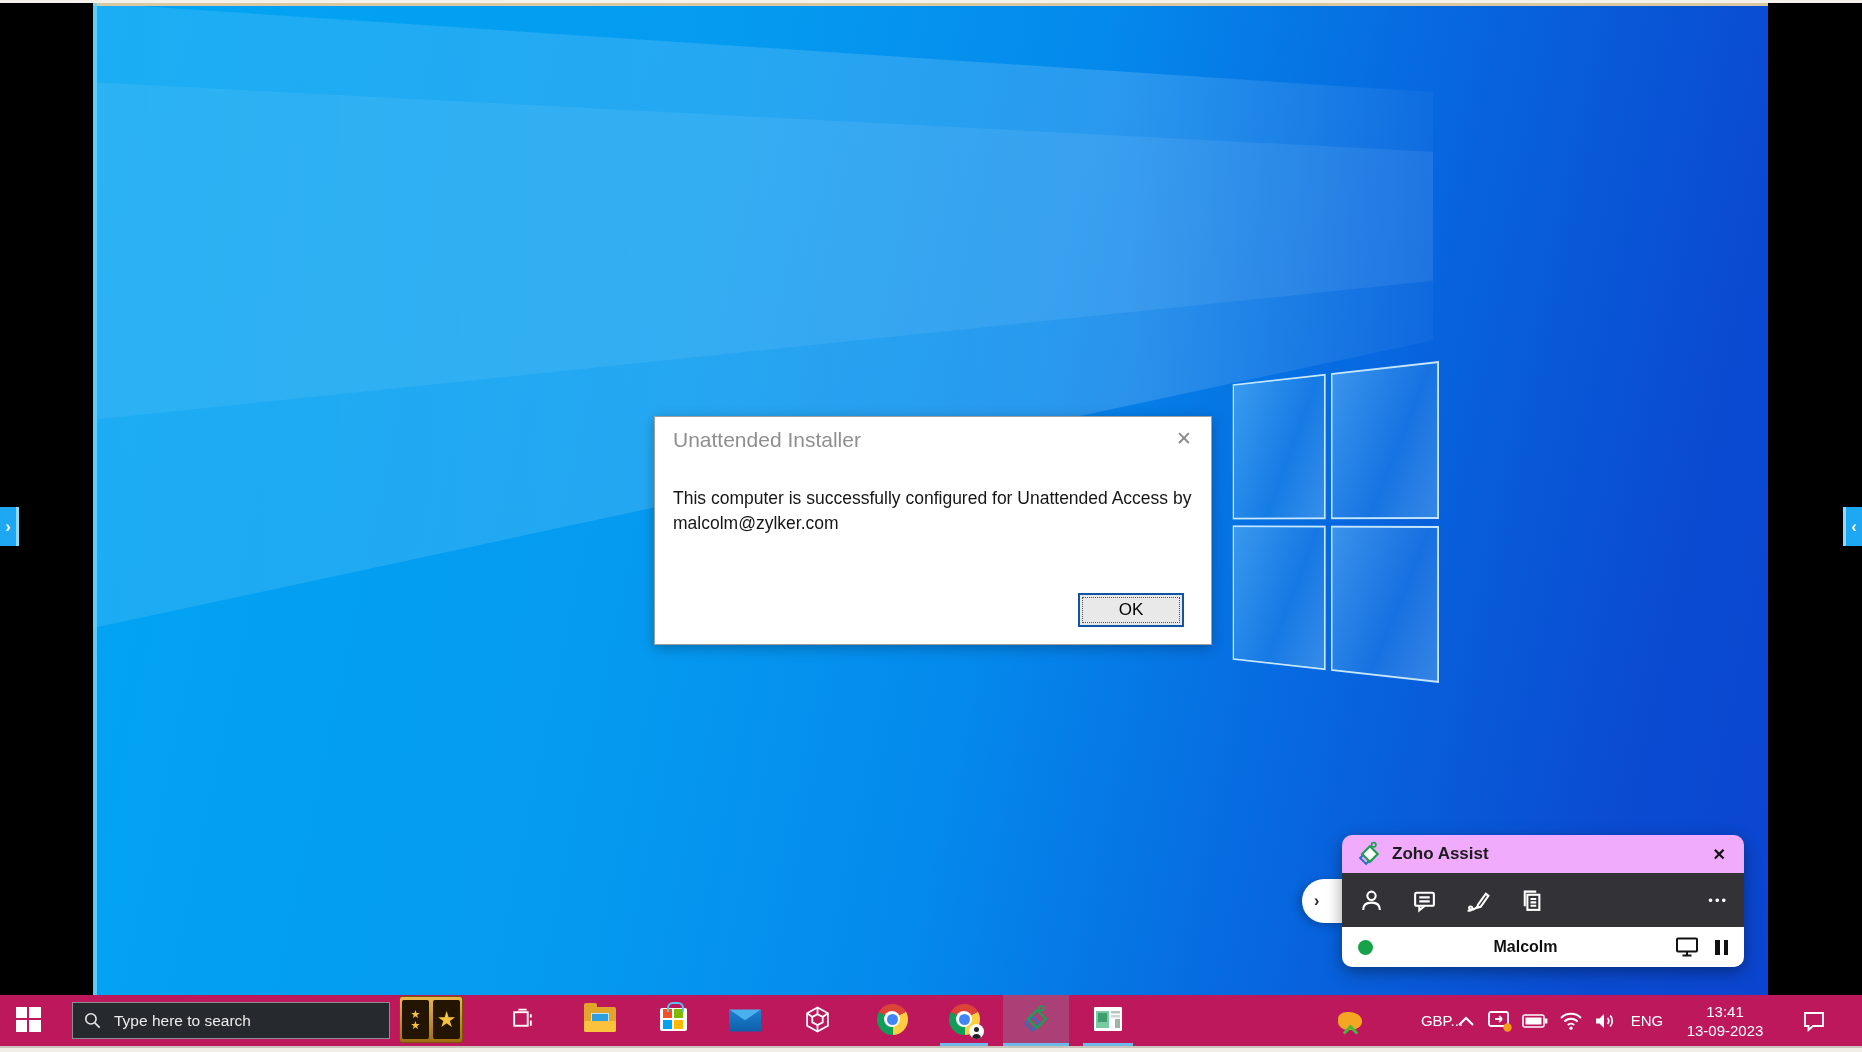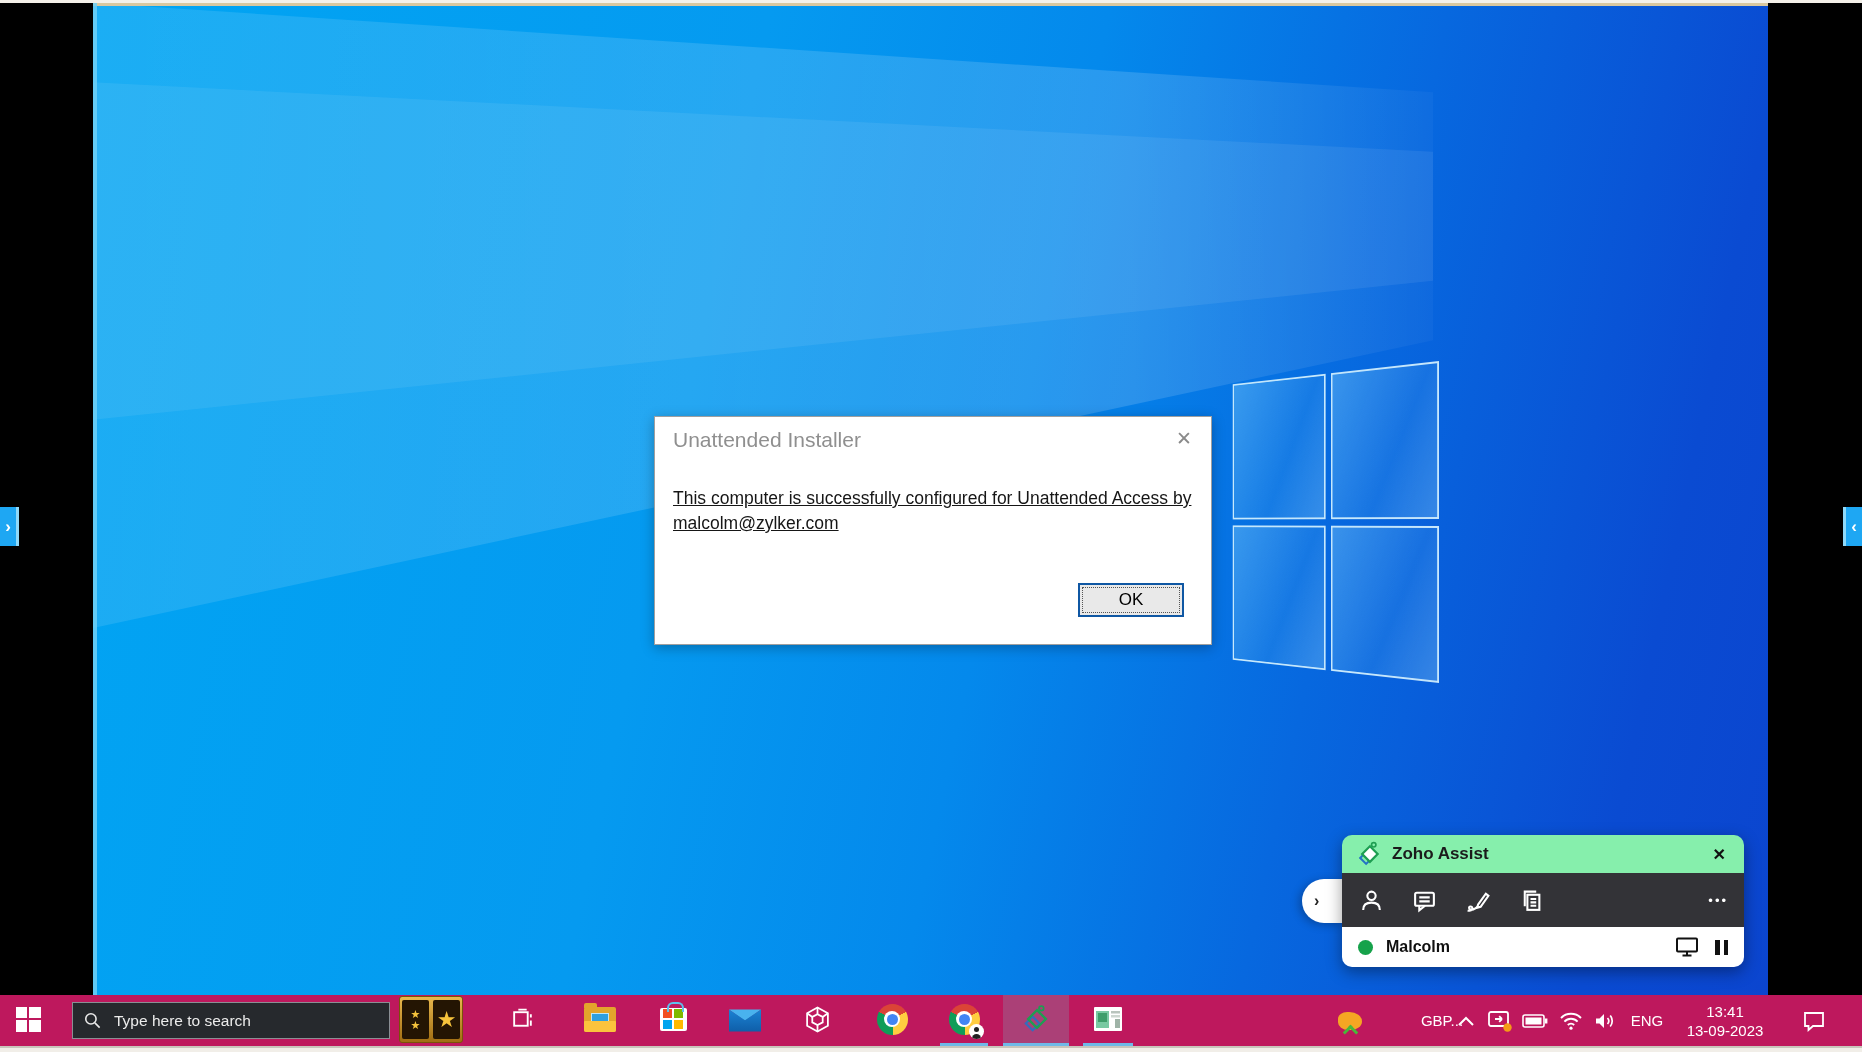--- a/index.html
+++ b/index.html
@@ -50,49 +50,49 @@
   .dialog {
     position:absolute; left:654px; top:416px; width:558px; height:229px;
     background:#fff; border:1px solid #9f9f9f; box-shadow:0 3px 12px rgba(0,0,0,.28);
   }
   .dialog .title { position:absolute; left:18px; top:11px; font-size:21px; color:#8f8f8f; }
   .dialog .close { position:absolute; right:14px; top:8px; width:26px; height:26px;
     display:flex; align-items:center; justify-content:center;
     color:#8a8a8a; font-size:19px; font-weight:300; cursor:pointer; }
   .dialog .msg { position:absolute; left:18px; top:69px; width:520px;
     font-size:17.5px; color:#161616; line-height:25px; }
-  .dialog .msg span { display:block;text-decoration:underline; }
+  .dialog .msg span { display:block; }
   .ok-btn {
-    position:absolute; left:423px; top:166px; width:106px; height:34px;
+    position:absolute; left:423px; top:176px; width:106px; height:34px;
     background:#e9e9e9; border:2px solid #0f57a3; font-size:17px; color:#000;
     font-family:"Liberation Sans",sans-serif; cursor:pointer; position:absolute;
   }
   .ok-btn .focus-rect { position:absolute; inset:2px; border:1px dotted #555; pointer-events:none; }
 
   
   .assist-tab {
     position:absolute; left:1302px; top:879px; width:42px; height:44px;
     background:#fff; border-radius:22px 0 0 22px; box-shadow:-3px 2px 8px rgba(0,0,0,.25);
     display:flex; align-items:center; justify-content:flex-start; padding-left:12px;
     font-size:16px; font-weight:bold; color:#222; cursor:pointer;
   }
   .assist-panel {
     position:absolute; left:1342px; top:835px; width:402px; height:132px;
     border-radius:10px; box-shadow:0 5px 16px rgba(0,0,0,.38); overflow:hidden;
     display:flex; flex-direction:column;
   }
-  .ap-title { height:38px; background:#86efac; display:flex; align-items:center; padding:0 14px; }
+  .ap-title { height:38px; background:#f0abfc; display:flex; align-items:center; padding:0 14px; }
   .ap-title .ap-name { font-size:17px; font-weight:600; color:#1b1b1b; margin-left:9px; flex:1; }
   .ap-title .ap-close { font-size:16px; font-weight:bold; color:#111; cursor:pointer; padding:2px 4px; }
   .ap-toolbar { height:54px; background:#333337; display:flex; align-items:center; gap:27px; padding:0 16px; }
   .ap-toolbar .tool { width:26px; height:26px; display:flex; align-items:center; justify-content:center; cursor:pointer; }
   .ap-toolbar .more { margin-left:auto; color:#fff; font-size:13px; letter-spacing:2px; cursor:pointer; }
   .ap-user { height:40px; background:#fff; display:flex; align-items:center; padding:0 16px; }
   .ap-user .status-dot { width:15px; height:15px; border-radius:50%; background:#16a24b; }
-  .ap-user .uname { font-size:16px; font-weight:bold; color:#101010; margin-left:13px; flex:1; }
+  .ap-user .uname { font-size:16px; font-weight:bold; color:#101010; margin-left:19px; flex:1;text-align:center; }
   .ap-user .u-icon { display:flex; align-items:center; justify-content:center; cursor:pointer; margin-left:16px; }
   .pause-icon { display:flex; gap:4px; cursor:pointer; margin-left:16px; }
   .pause-icon i { width:4.5px; height:15px; background:#111; display:block; }
 
   
   .taskbar { position:absolute; left:0; top:995px; width:1862px; height:51px; background:#be185d; }
   .tb-item { position:absolute; top:0; height:48px; display:flex; align-items:center; justify-content:center; cursor:pointer; }
   .start { left:6px; width:44px; }
   .start .win { width:25px; height:25px; display:grid; grid-template-columns:1fr 1fr; grid-template-rows:1fr 1fr; gap:2px; }
   .start .win i { background:#fff; display:block; }

